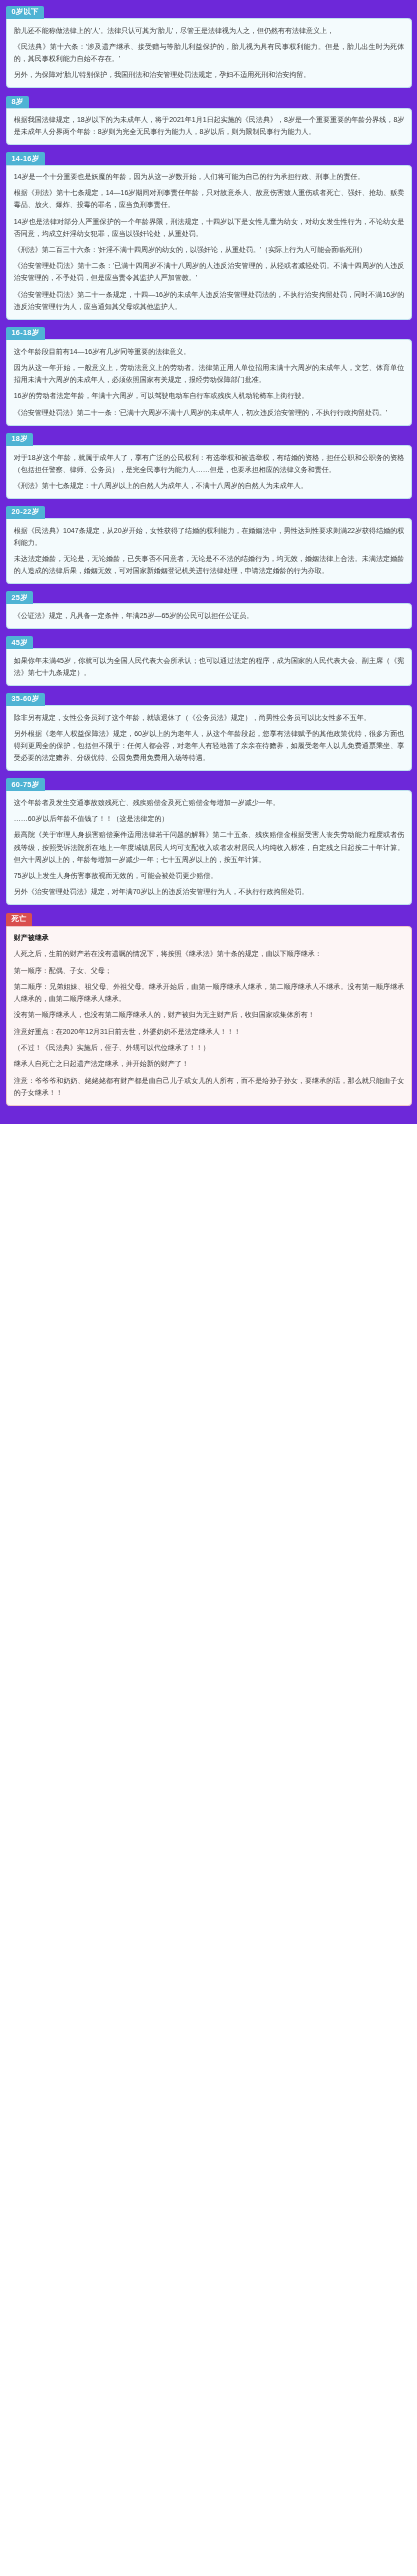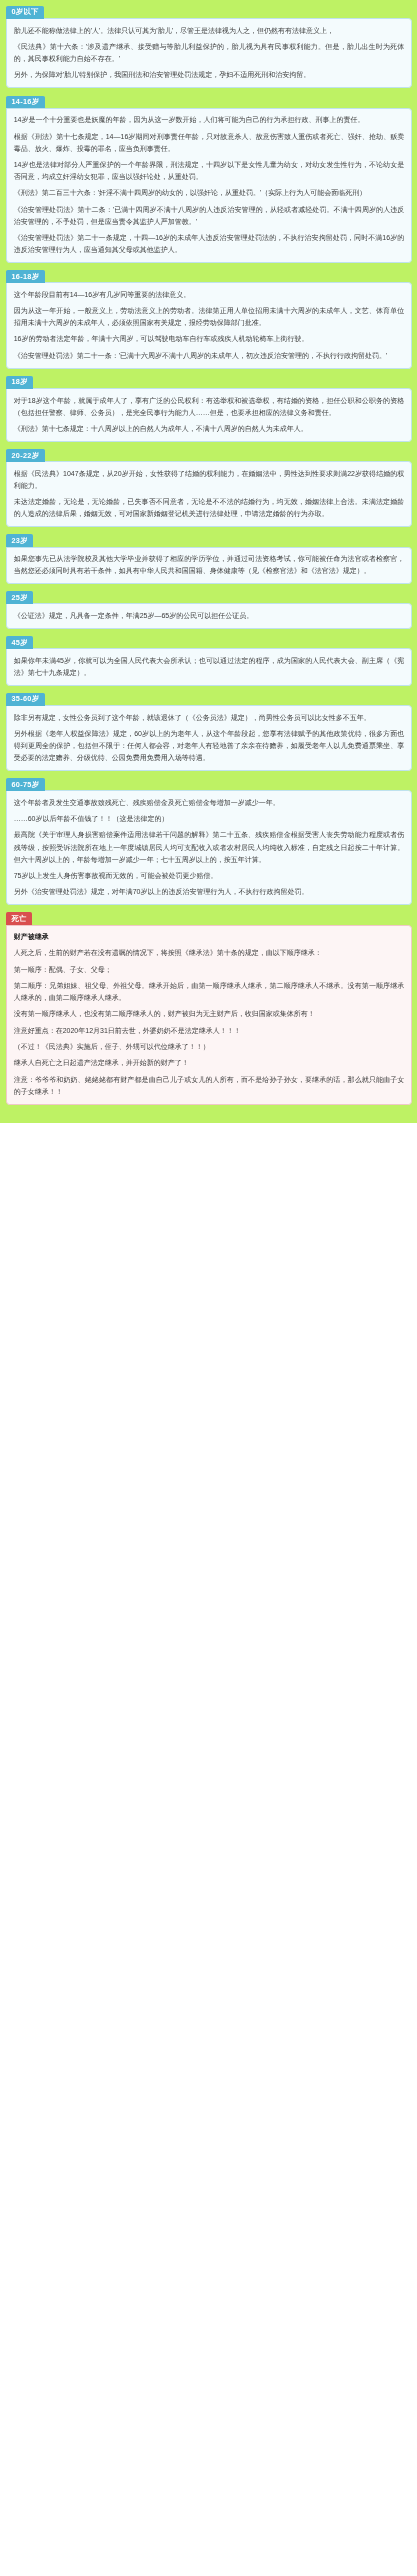--- a/index.html
+++ b/index.html
@@ -7,39 +7,39 @@
     width:418px;
     background:#ffffff;
     font-family:"Liberation Sans","DejaVu Sans",sans-serif;
     color:#333333;
     -webkit-font-smoothing:antialiased;
   }
   .page{
     width:418px;
     box-sizing:border-box;
     padding:4.9px 6px 12px 6px;
-    background:#bef264;
+    background:#6d28d9;
   }
   .section{
     margin-bottom:6px;
   }
   .tag{
     display:inline-block;
     background:#4fb3d4;
     color:#ffffff;
     font-size:7.3px;
     font-weight:bold;
     line-height:1;
     padding:2.4px 5.5px 3px 5.5px;
     border-radius:1.8px 1.8px 0 0;
     position:relative;
     top:0.6px;
     letter-spacing:0.3px;
   }
-  .tag.red{background:#d94f4f;}
+  .tag.red{background:#d94f4f;font-family:Liberation Mono, monospace;}
   .card{
     border:0.6px solid #bfe2ee;
     border-radius:0 3.6px 3.6px 3.6px;
     background:#f4fbfd;
     padding:5.5px 6.7px 6px 6.7px;
     font-size:7px;
     line-height:1.72;
     color:#3a3a3a;
     text-align:justify;
   }
@@ -60,20 +60,23 @@
 </head>
 <body>
 
 <div class="page">
   <div id="sections-root">
       <div class="section"><div class="tag">0岁以下</div><div class="card">
           <p>胎儿还不能称做法律上的'人'。法律只认可其为'胎儿'，尽管王是法律视为人之，但仍然有有法律意义上，</p>
           <p>《民法典》第十六条：'涉及遗产继承、接受赠与等胎儿利益保护的，胎儿视为具有民事权利能力。但是，胎儿出生时为死体的，其民事权利能力自始不存在。'</p>
           <p>另外，为保障对'胎儿'特别保护，我国刑法和治安管理处罚法规定，孕妇不适用死刑和治安拘留。</p>
         </div></div>
+      <div class="section"><div class="tag">8岁</div><div class="card">
+          <p>根据我国法律规定，18岁以下的为未成年人，将于2021年1月1日起实施的《民法典》，8岁是一个重要重要的年龄分界线，8岁是未成年人分界两个年龄：8岁则为完全无民事行为能力人，8岁以后，则为限制民事行为能力人。</p>
+        </div></div>
       <div class="section"><div class="tag">14-16岁</div><div class="card">
           <p>14岁是一个十分重要也是妖魔的年龄，因为从这一岁数开始，人们将可能为自己的行为承担行政、刑事上的责任。</p>
           <p>根据《刑法》第十七条规定，14—16岁期间对刑事责任年龄，只对故意杀人、故意伤害致人重伤或者死亡、强奸、抢劫、贩卖毒品、放火、爆炸、投毒的罪名，应当负刑事责任。</p>
           <p>14岁也是法律对部分人严重保护的一个年龄界限，刑法规定，十四岁以下是女性儿童为幼女，对幼女发生性行为，不论幼女是否同意，均成立奸淫幼女犯罪，应当以强奸论处，从重处罚。</p>
           <p>《刑法》第二百三十六条：'奸淫不满十四周岁的幼女的，以强奸论，从重处罚。'（实际上行为人可能会面临死刑）</p>
           <p>《治安管理处罚法》第十二条：'已满十四周岁不满十八周岁的人违反治安管理的，从轻或者减轻处罚。不满十四周岁的人违反治安管理的，不予处罚，但是应当责令其监护人严加管教。'</p>
           <p>《治安管理处罚法》第二十一条规定，十四—16岁的未成年人违反治安管理处罚法的，不执行治安拘留处罚，同时不满16岁的违反治安管理行为人，应当通知其父母或其他监护人。</p>
         </div></div>
       <div class="section"><div class="tag">16-18岁</div><div class="card">
           <p>这个年龄段目前有14—16岁有几岁同等重要的法律意义。</p>
@@ -81,23 +84,20 @@
           <p>16岁的劳动者法定年龄，年满十六周岁，可以驾驶电动车自行车或残疾人机动轮椅车上街行驶。</p>
           <p>《治安管理处罚法》第二十一条：'已满十六周岁不满十八周岁的未成年人，初次违反治安管理的，不执行行政拘留处罚。'</p>
         </div></div>
       <div class="section"><div class="tag">18岁</div><div class="card">
           <p>对于18岁这个年龄，就属于成年人了，享有广泛的公民权利：有选举权和被选举权，有结婚的资格，担任公职和公职务的资格（包括担任警察、律师、公务员），是完全民事行为能力人……但是，也要承担相应的法律义务和责任。</p>
           <p>《刑法》第十七条规定：十八周岁以上的自然人为成年人，不满十八周岁的自然人为未成年人。</p>
         </div></div>
       <div class="section"><div class="tag">20-22岁</div><div class="card">
           <p>根据《民法典》1047条规定，从20岁开始，女性获得了结婚的权利能力，在婚姻法中，男性达到性要求则满22岁获得结婚的权利能力。</p>
           <p>未达法定婚龄，无论是，无论婚龄，已失事否不同意者，无论是不不法的结婚行为，均无效，婚姻法律上合法。未满法定婚龄的人造成的法律后果，婚姻无效，可对国家新婚姻登记机关进行法律处理，申请法定婚龄的行为亦取。</p>
-        </div></div>
-      <div class="section"><div class="tag">23岁</div><div class="card">
-          <p>如果您事先已从法学院校及其他大学毕业并获得了相应的学历学位，并通过司法资格考试，你可能被任命为法官或者检察官，当然您还必须同时具有若干条件，如具有中华人民共和国国籍、身体健康等（见《检察官法》和《法官法》规定）。</p>
         </div></div>
       <div class="section"><div class="tag">25岁</div><div class="card">
           <p>《公证法》规定，凡具备一定条件，年满25岁—65岁的公民可以担任公证员。</p>
         </div></div>
       <div class="section"><div class="tag">45岁</div><div class="card">
           <p>如果你年未满45岁，你就可以为全国人民代表大会所承认；也可以通过法定的程序，成为国家的人民代表大会、副主席（《宪法》第七十九条规定）。</p>
         </div></div>
       <div class="section"><div class="tag">35-60岁</div><div class="card">
           <p>除非另有规定，女性公务员到了这个年龄，就该退休了（《公务员法》规定），尚男性公务员可以比女性多不五年。</p>
           <p>另外根据《老年人权益保障法》规定，60岁以上的为老年人，从这个年龄段起，您享有法律赋予的其他政策优待，很多方面也得到更周全的保护，包括但不限于：任何人都会容，对老年人有轻地善了亲亲在待赡养，如履受老年人以儿免费通票乘坐、享受必要的法定赡养、分级优待、公园免费用免费用入场等待遇。</p>

